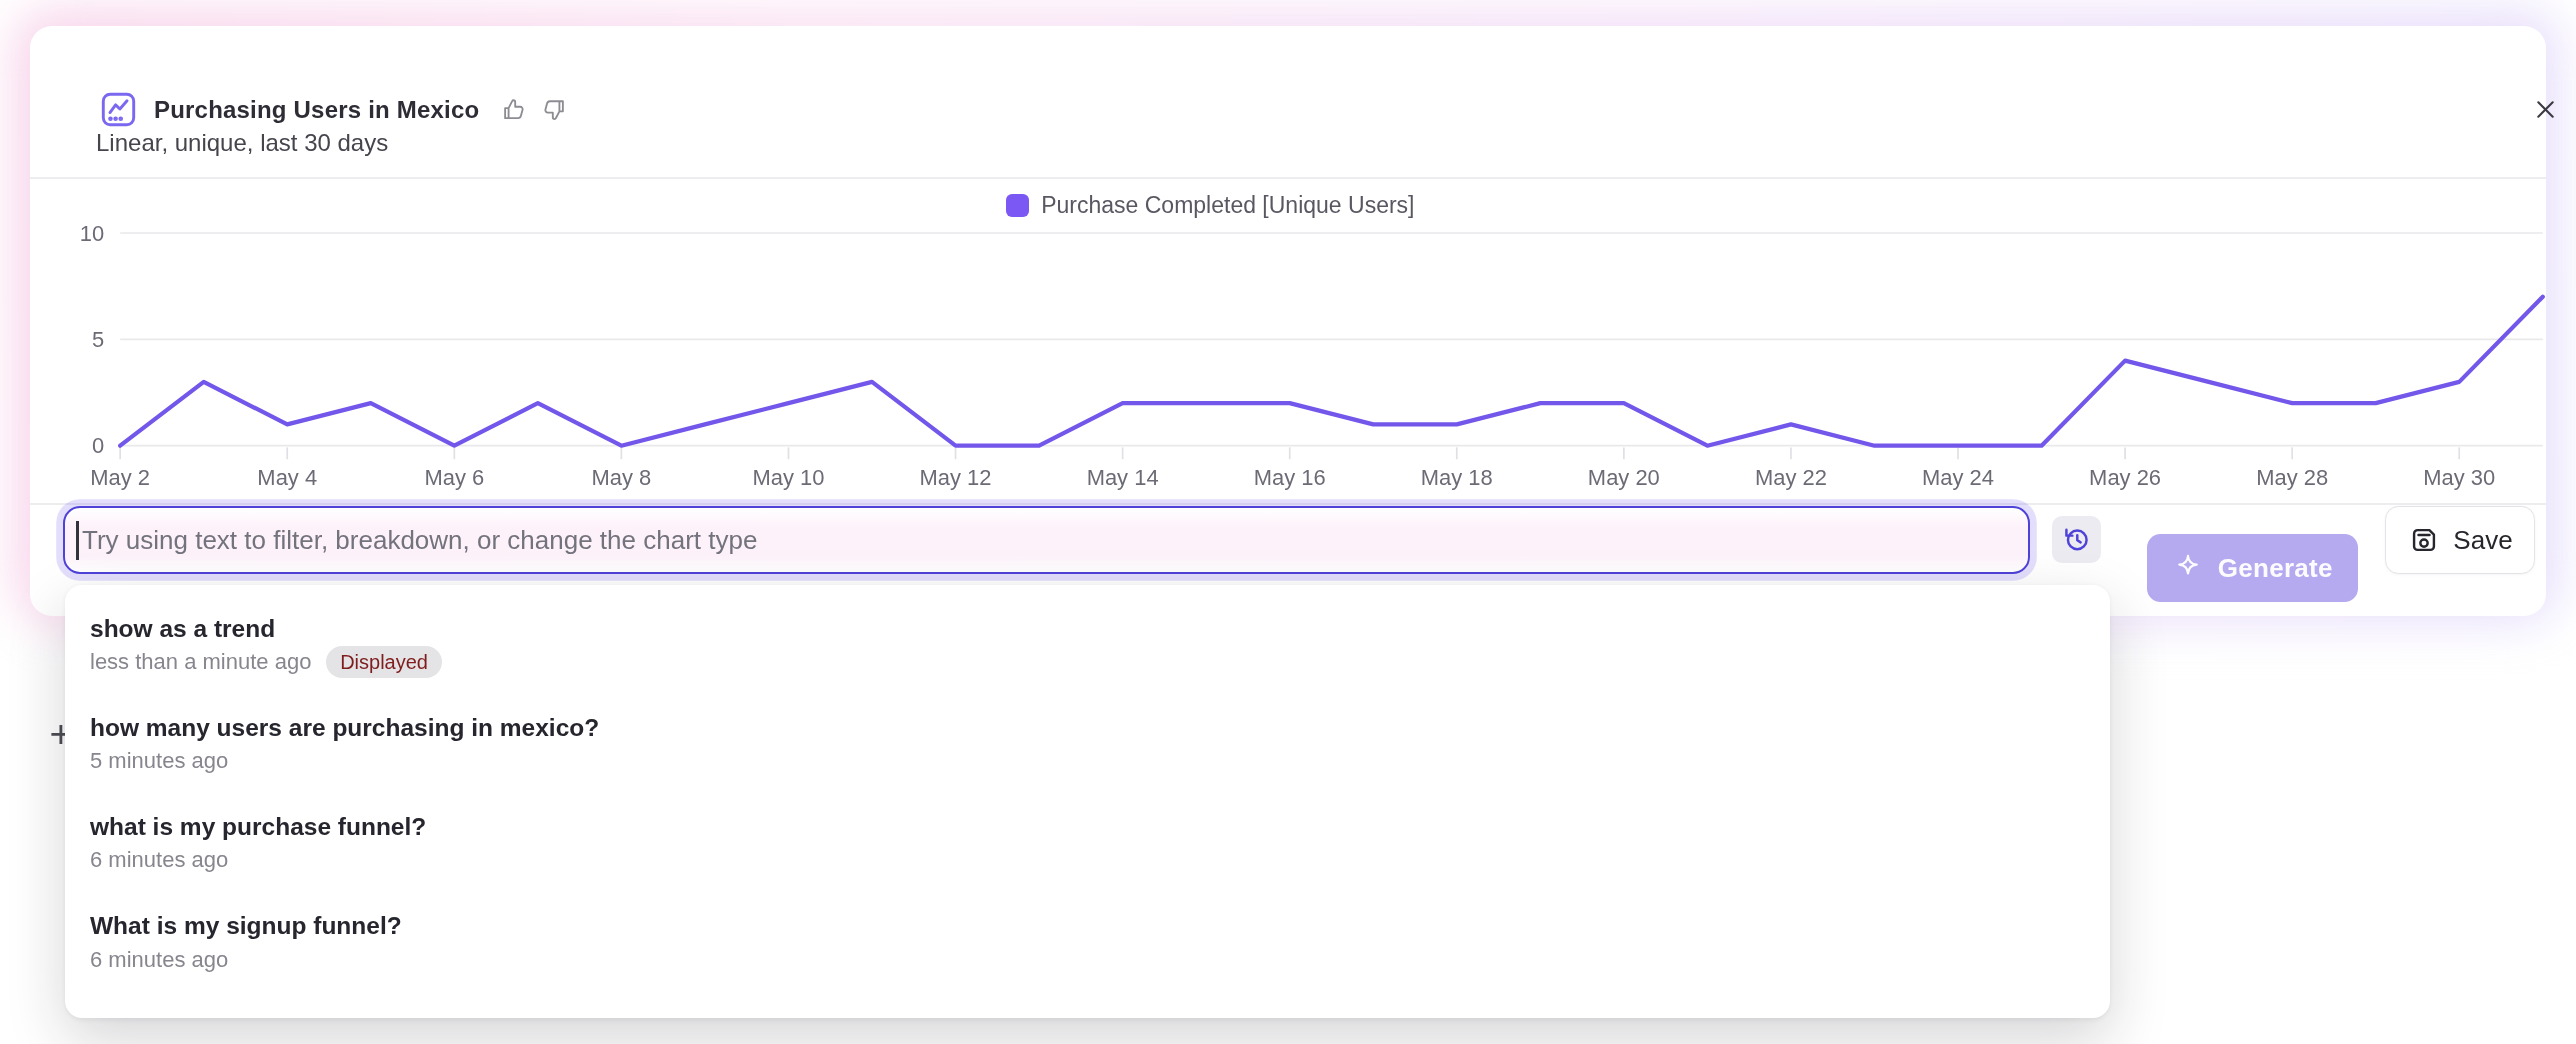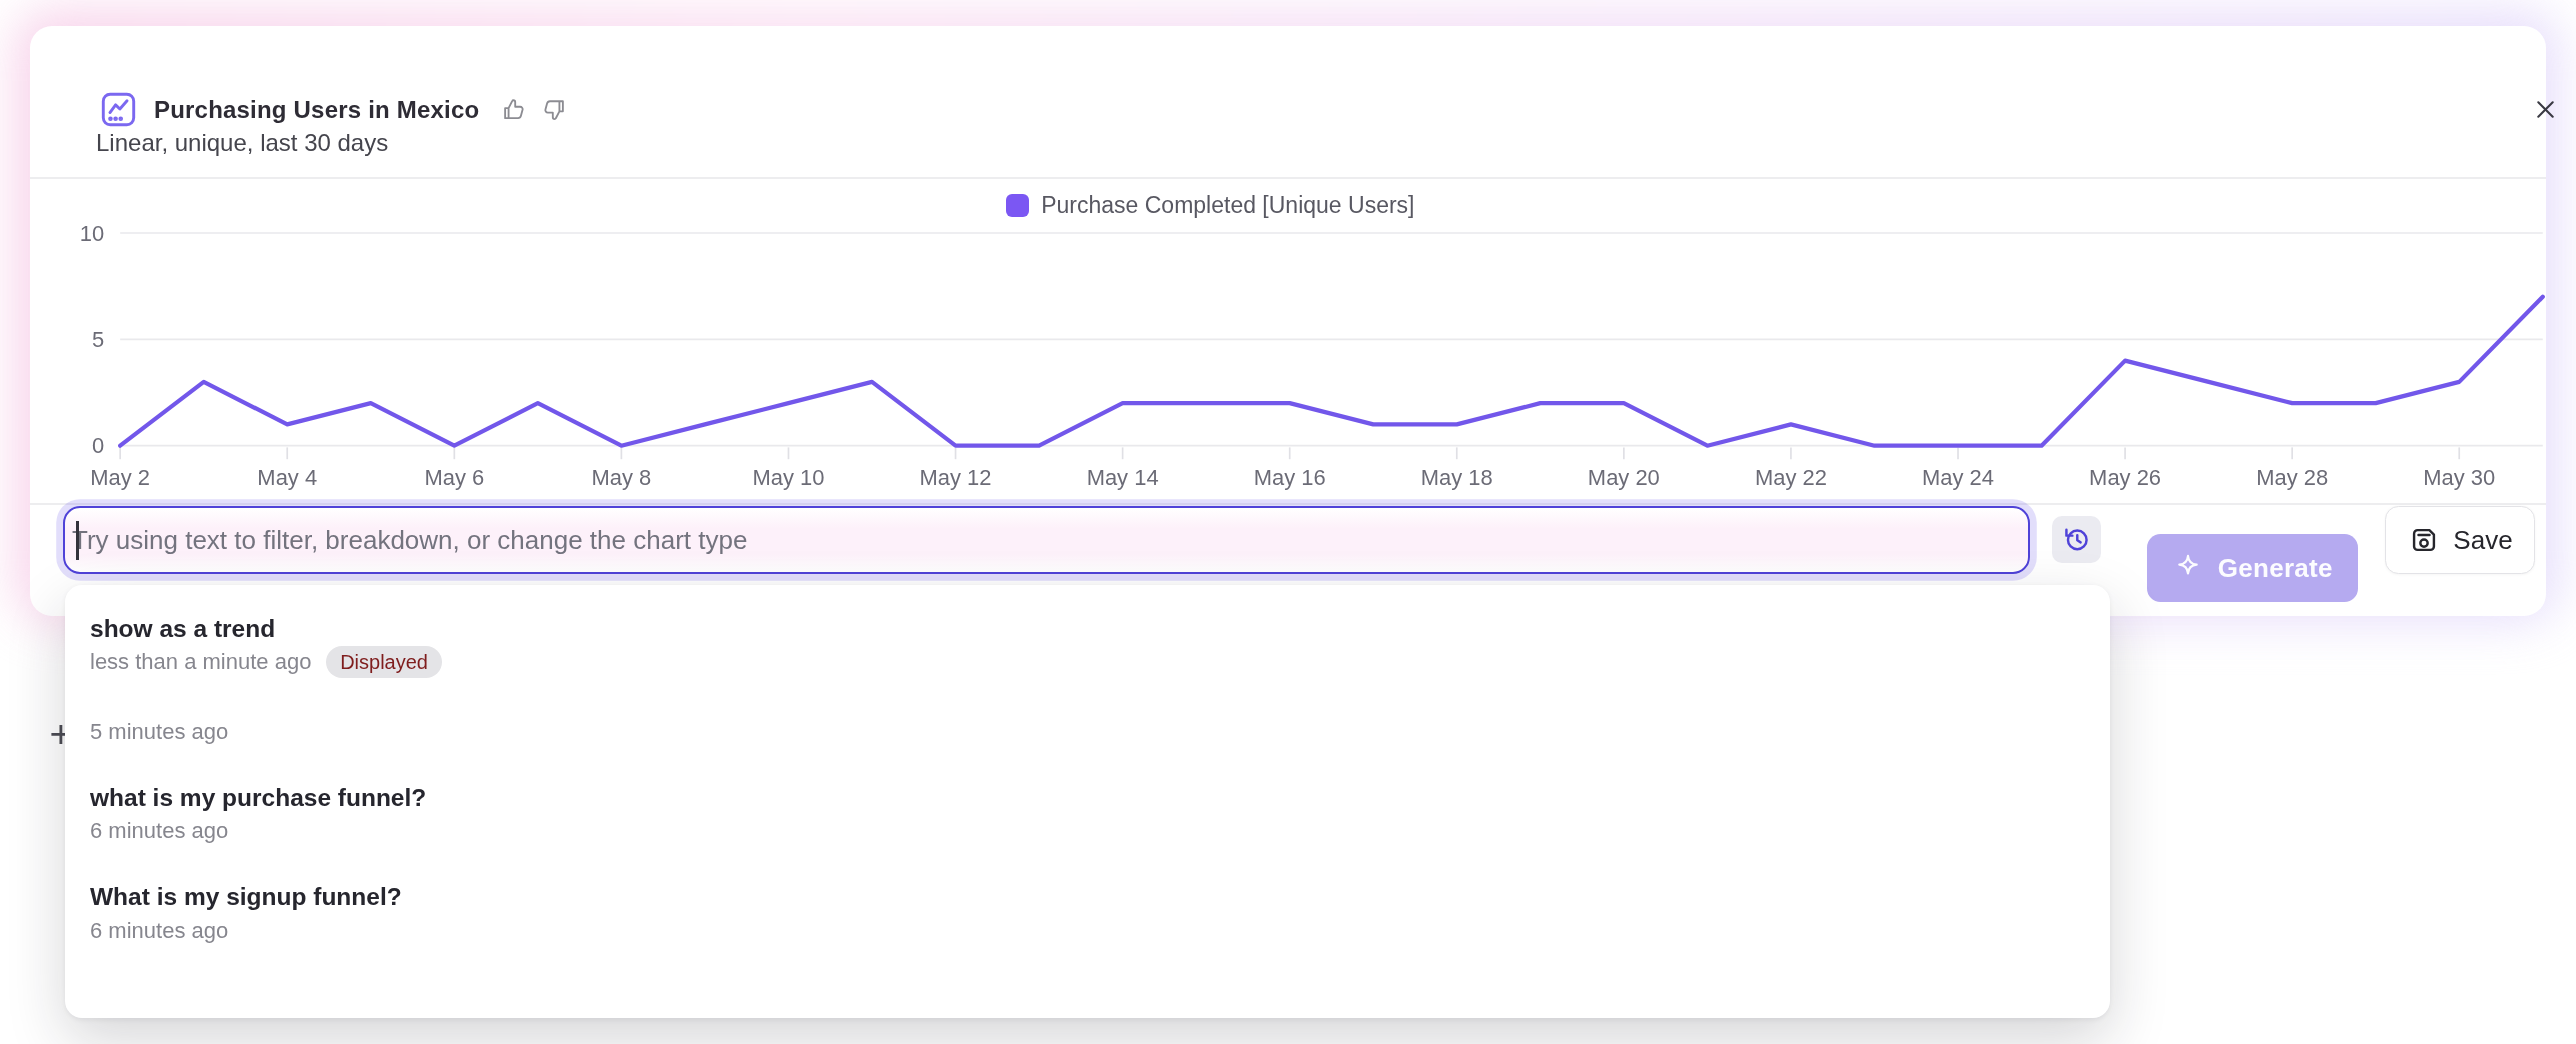--- a/index.html
+++ b/index.html
@@ -60,21 +60,21 @@
   
   .chart-svg { position: absolute; left: 30px; top: 196px; z-index: 2; }
   .chart-svg text { font-family: "Liberation Sans", "DejaVu Sans", sans-serif; }
 
   
   .prompt-input {
     position: absolute; left: 63px; top: 506px; width: 1967px; height: 68px;
     border: 2.5px solid #4f42d8; border-radius: 17px;
     background: linear-gradient(180deg, #ffffff 0%, #fdf1fa 32%, #fdf1fa 72%, #ffffff 100%);
     box-shadow: 0 0 0 6.8px rgba(111, 92, 234, .20);
-    font-size: 26px; color: #2c2c34; padding: 0 85px 0 7px;
+    font-size: 26px; color: #2c2c34; padding: 0 85px 0 17px;
     outline: none; z-index: 3;
     font-family: "Liberation Sans", "DejaVu Sans", sans-serif;
   }
   .prompt-input::placeholder { color: #73737e; opacity: 1; }
   .caret {
     position: absolute; left: 76px; top: 521px; width: 2.5px; height: 39px;
     background: #33333b; z-index: 4;
   }
   .history-btn {
     position: absolute; left: 2052px; top: 516px; width: 49px; height: 47px;
@@ -258,20 +258,21 @@
 <div class="dropdown" role="listbox">
   <div>
       <div class="h-item" role="option">
     <div class="h-title">show as a trend</div>
     <div class="h-meta">
       <span class="h-time">less than a minute ago</span>
       <span class="h-badge">Displayed</span>
     </div>
   </div>
       <div class="h-item" role="option">
+    <div class="h-title">how many users are purchasing in mexico?</div>
     <div class="h-meta">
       <span class="h-time">5 minutes ago</span>
 
     </div>
   </div>
       <div class="h-item" role="option">
     <div class="h-title">what is my purchase funnel?</div>
     <div class="h-meta">
       <span class="h-time">6 minutes ago</span>
 

